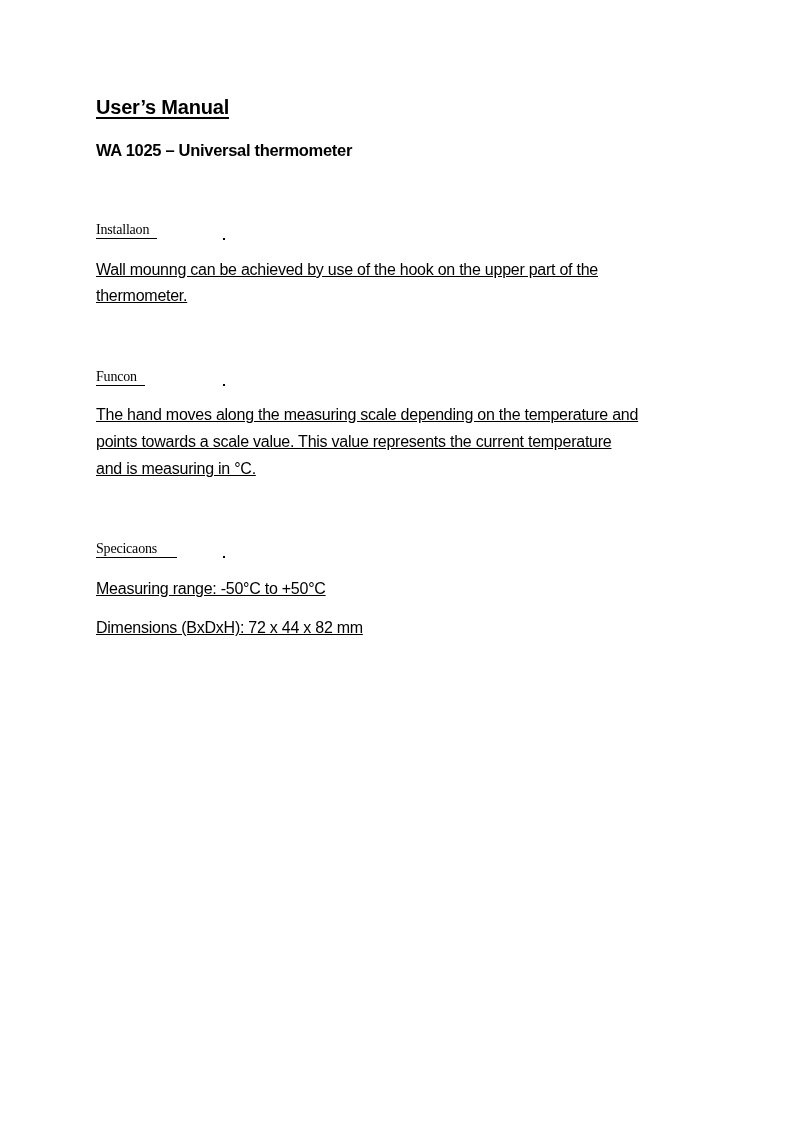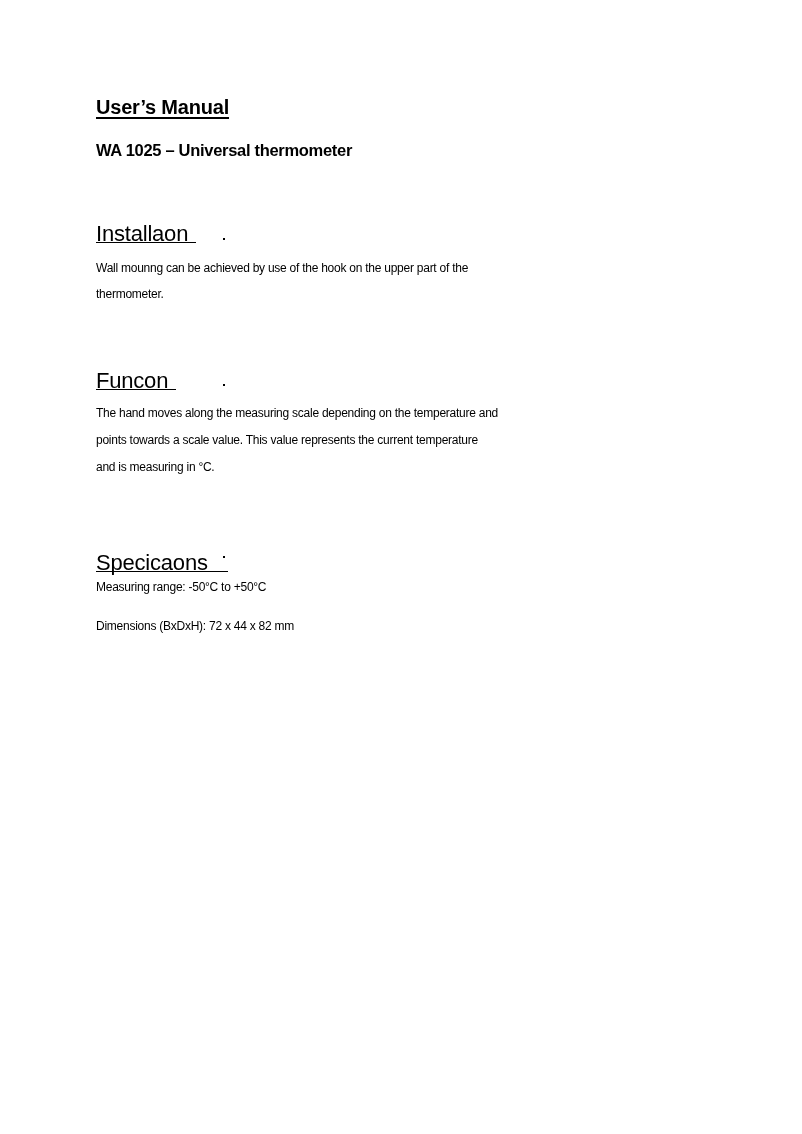--- a/index.html
+++ b/index.html
@@ -3,24 +3,24 @@
 <meta charset="utf-8">
 <style>
   html, body { margin: 0; padding: 0; background: #ffffff; }
   body { width: 802px; height: 1134px; position: relative; overflow: hidden;
          font-family: "Liberation Sans", "DejaVu Sans", sans-serif; color: #000; }
   .page { position: absolute; left: 0; top: 0; width: 670px; height: 1134px; background: #fff; }
   .abs { position: absolute; white-space: nowrap; }
   .title { left: 96px; top: 96px; font-size: 20px; font-weight: bold; text-decoration: underline;
            text-decoration-thickness: 1.5px; text-underline-offset: 3px; letter-spacing: -0.2px; }
   .subtitle { left: 96px; top: 141px; font-size: 16.5px; font-weight: bold; letter-spacing: -0.3px; }
-  .section-head { left: 96px; font-size: 22px; letter-spacing: -0.2px; }
+  .section-head { left: 96px; font-size: 14px; letter-spacing: -0.2px; font-family: Liberation Serif, serif; }
   .section-head .u { display: inline-block; border-bottom: 1px solid #000; line-height: 17px; padding-right: 8px; }
   .dot { position: absolute; width: 2px; height: 2px; background: #000; }
-  .line { left: 96px; font-size: 12px; letter-spacing: -0.25px; }
+  .line { left: 96px; font-size: 16px; letter-spacing: -0.25px; text-decoration: underline; }
 </style>
 </head>
 <body>
 
 <div class="page">
 
   <div class="abs title">User’s Manual</div>
   <div class="abs subtitle">WA 1025 – Universal thermometer</div>
 
   <div class="abs section-head" style="top:221px;">
@@ -32,19 +32,19 @@
 
   <div class="abs section-head" style="top:368px;">
     <span class="u">Funcon</span>
   </div>
   <div class="dot" style="left:223px; top:384px;"></div>
   <div class="abs line" style="top:433px;">points towards a scale value. This value represents the current temperature</div>
   <div class="abs line" style="top:406px;">The hand moves along the measuring scale depending on the temperature and</div>
   <div class="abs line" style="top:460px;">and is measuring in °C.</div>
 
   <div class="abs section-head" style="top:540px;">
-    <span class="u" style="padding-right:20px;margin-top:14px;">Specicaons</span>
+    <span class="u" style="padding-right:20px;">Specicaons</span>
   </div>
   <div class="dot" style="left:223px; top:556px;"></div>
   <div class="abs line" style="top:580px;">Measuring range: -50°C to +50°C</div>
   <div class="abs line" style="top:619px;">Dimensions (BxDxH): 72 x 44 x 82 mm</div>
 
 </div>
 
 </body></html>

